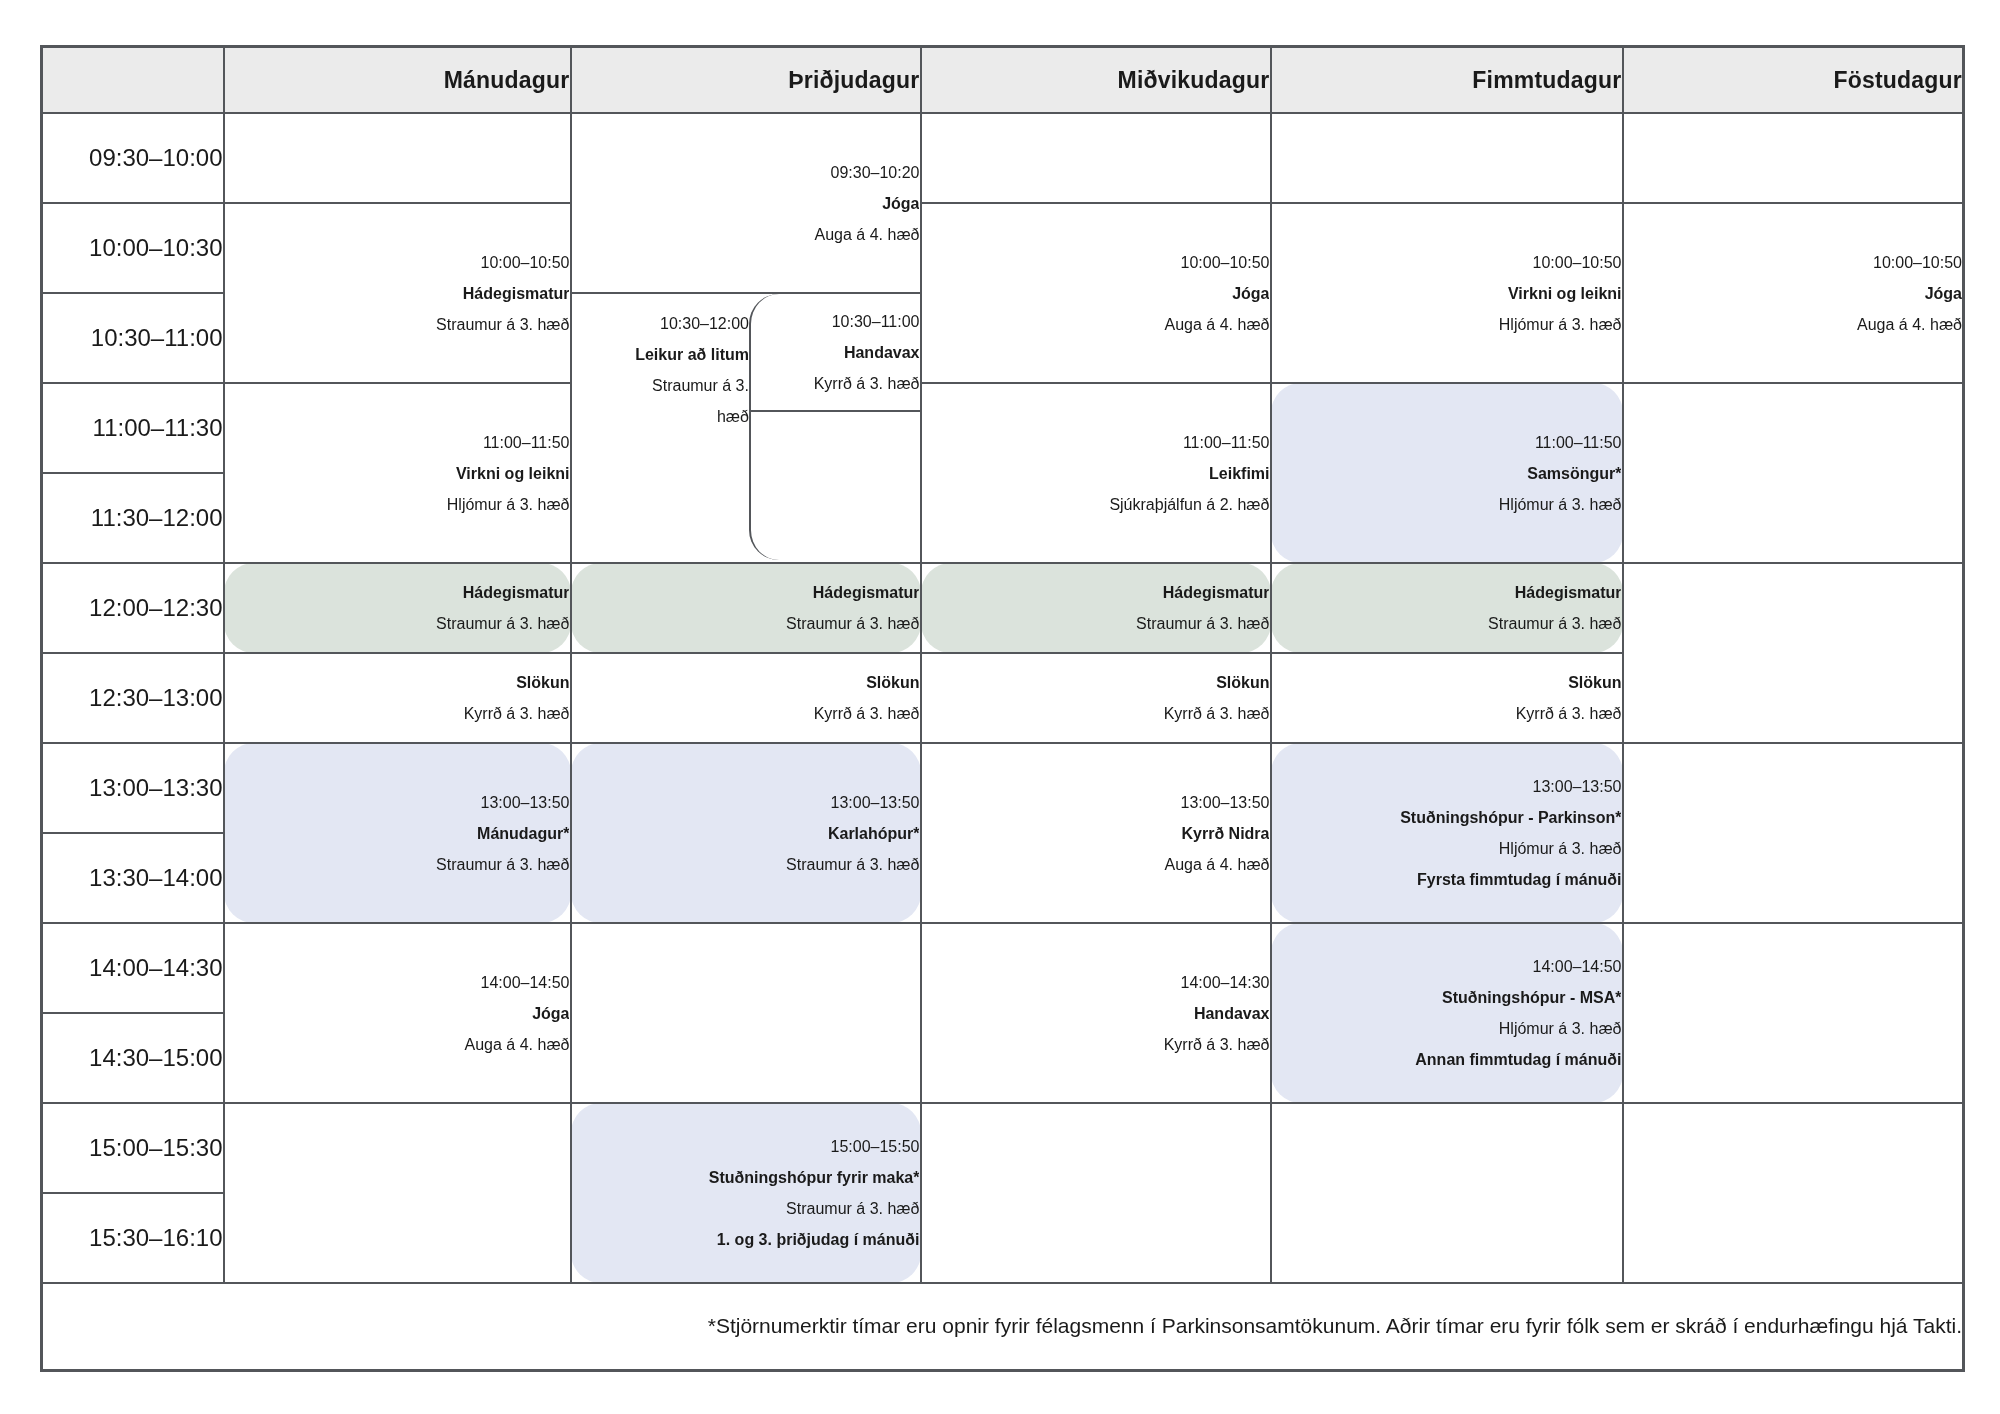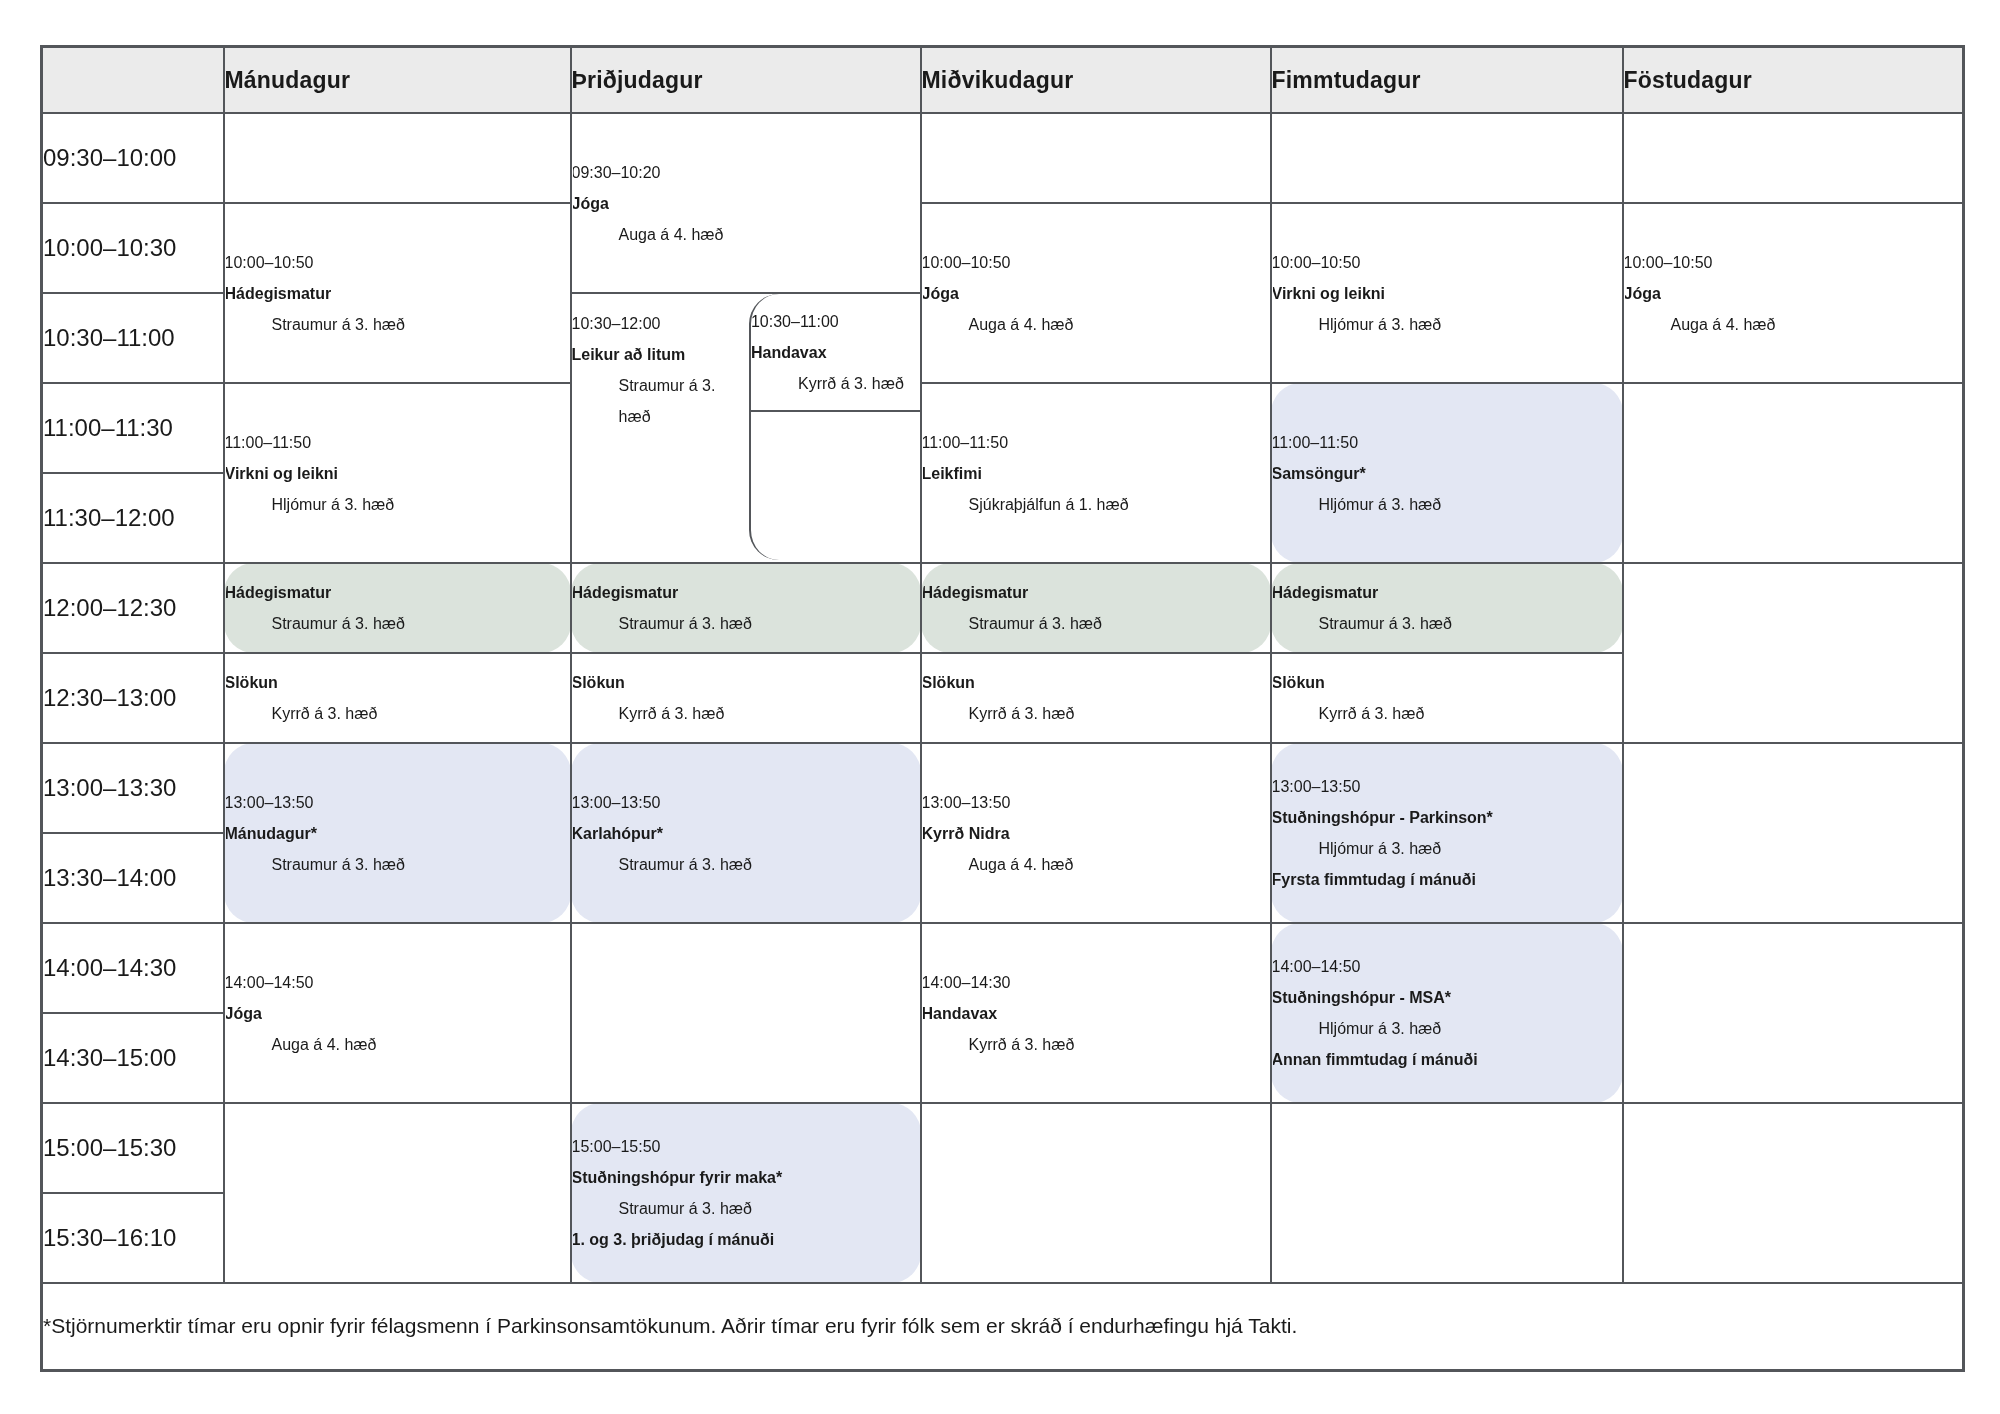--- a/index.html
+++ b/index.html
@@ -14,21 +14,21 @@
   body{background:var(--page-bg);font-family:"Liberation Sans","DejaVu Sans",sans-serif;color:var(--text);}
   .page{position:relative;width:2000px;height:1414px;background:var(--page-bg);overflow:hidden;}
 
   table.schedule{
     position:absolute;left:40px;top:45px;
     width:1922px;border-collapse:collapse;table-layout:fixed;
     border:3px solid var(--border);
   }
   .schedule th,.schedule td{
     border:2px solid var(--border);
-    text-align:left;vertical-align:middle;
+    text-align:right;vertical-align:middle;
     padding:0;overflow:hidden;
   }
   tr.head th{
     height:64px;background:var(--header-bg);
     font-size:23px;font-weight:bold;letter-spacing:0.2px;
   }
   tr.slot{height:90px;}
   td.time{font-size:24px;}
   td.ev,.sub{font-size:16px;line-height:31px;border-radius:30px;}
   .t{font-weight:normal;}
@@ -135,21 +135,21 @@
     <tr class="slot">
       <td class="time">11:00–11:30</td>
       <td class="ev" rowspan="2">
         <div class="t">11:00–11:50</div>
         <div class="n">Virkni og leikni</div>
         <div class="l">Hljómur á 3. hæð</div>
       </td>
       <td class="ev" rowspan="2">
         <div class="t">11:00–11:50</div>
         <div class="n">Leikfimi</div>
-        <div class="l">Sjúkraþjálfun á 1. hæð</div>
+        <div class="l">Sjúkraþjálfun á 2. hæð</div>
       </td>
       <td class="ev hl" rowspan="2">
         <div class="t">11:00–11:50</div>
         <div class="n">Samsöngur*</div>
         <div class="l">Hljómur á 3. hæð</div>
       </td>
       <td rowspan="2"></td>
     </tr>
 
     <tr class="slot">

